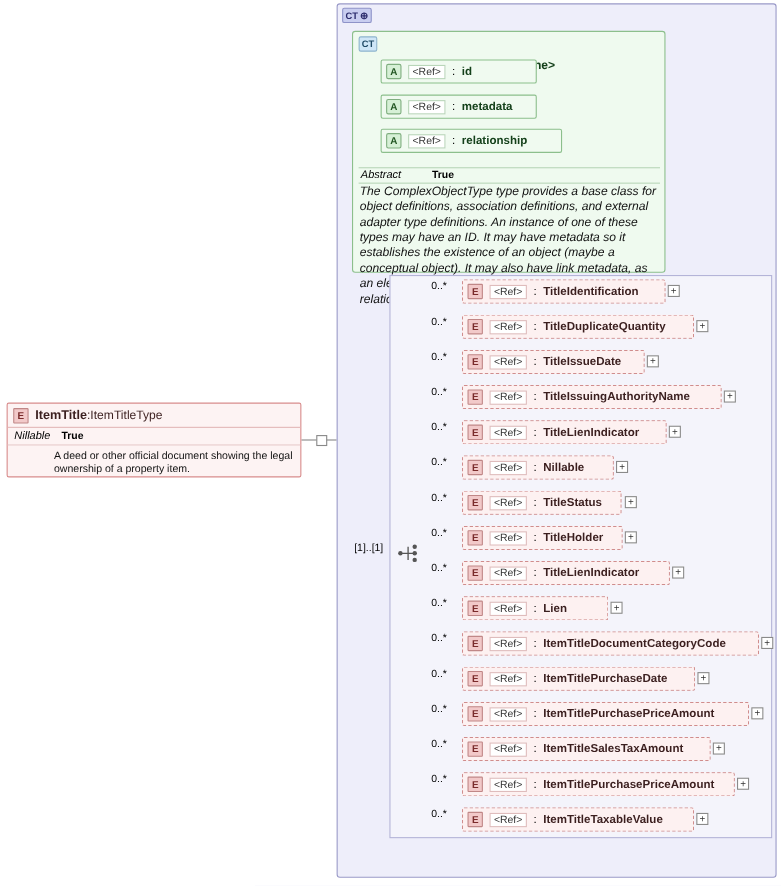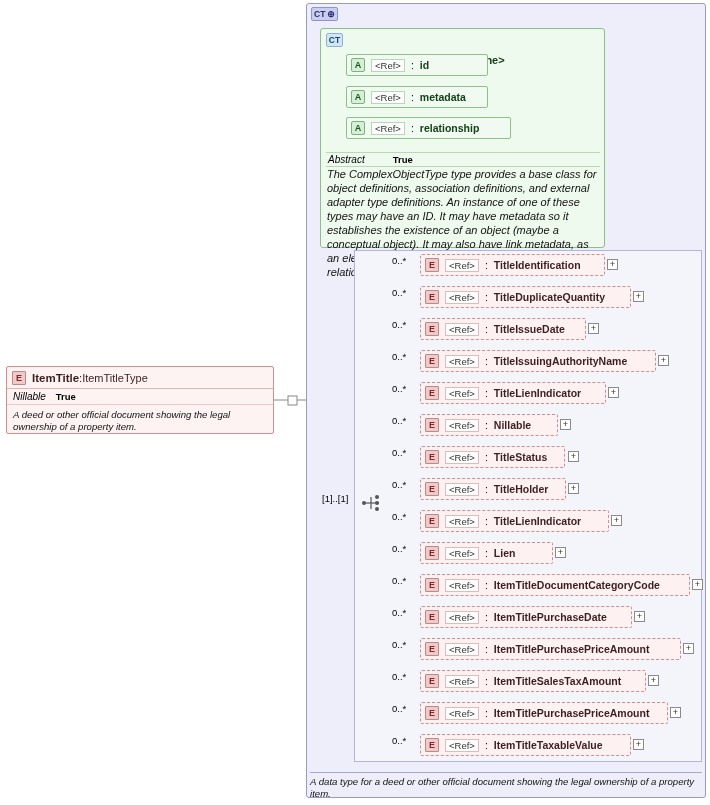--- a/index.html
+++ b/index.html
@@ -68,24 +68,24 @@
     align-items: center;
     gap: 10px;
     padding: 2px 0 2px 6px;
     border-bottom: 1px solid #e8cccc;
     font-size: 10px;
   }
   .nillable-row .k { font-style: italic; }
   .nillable-row .v { font-weight: bold; font-size: 9.5px; }
   .elem-desc {
     padding: 4px 6px;
-    font-style: italic;
     font-size: 9.6px;
     line-height: 1.25;
     color: #111;
+    margin-left: 36px;
   }
 
   
   .ct-outer {
     position: absolute;
     left: 306px; top: 3px;
     width: 400px; height: 795px;
     background: #eeeefa;
     border: 1px solid #9a9ac8;
     border-radius: 3px;
@@ -548,15 +548,14 @@
 
   <div class="card" style="left:392px; top:735px;">0..*</div>
   <div class="row" style="left:420px; top:734px; width:211px;">
     <span class="badge-e">E</span>
     <span class="ref-tag2">&lt;Ref&gt;</span>
     <span>: </span>
     <span class="rname">ItemTitleTaxableValue</span>
   </div>
   <div class="expander" style="left:633px; top:739px;">+</div>
 
-  <div class="footer-desc">A data type for a deed or other official document showing the legal ownership of a property item.</div>
 
 </div>
 
 </body></html>

